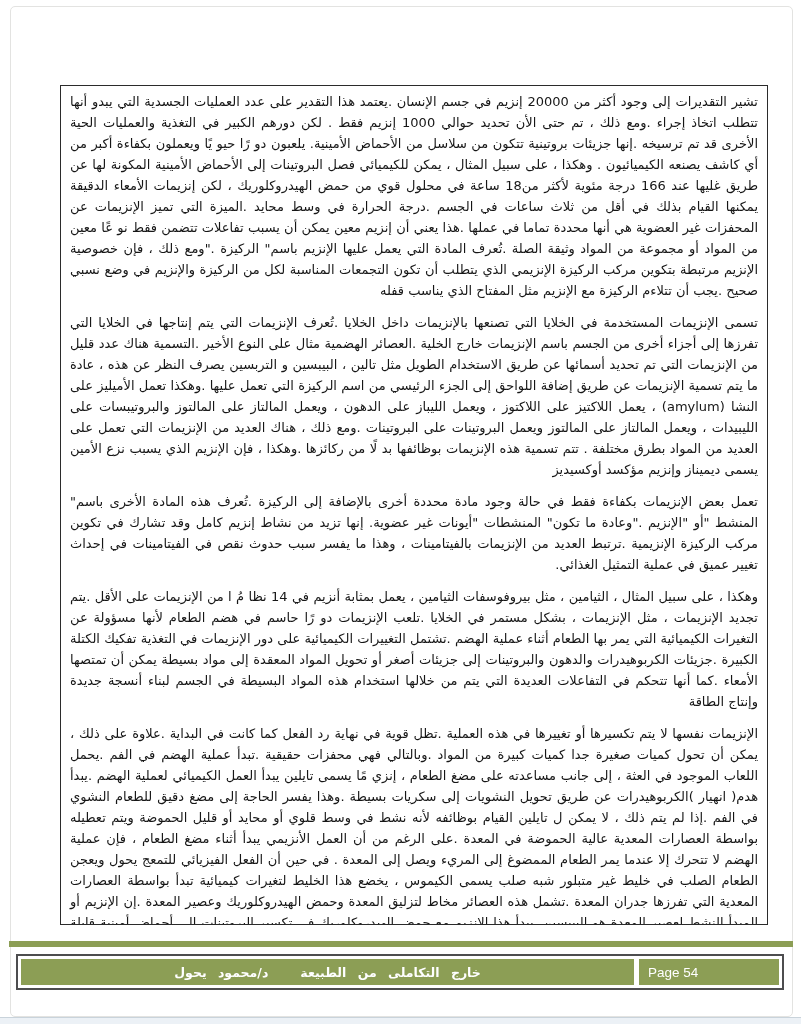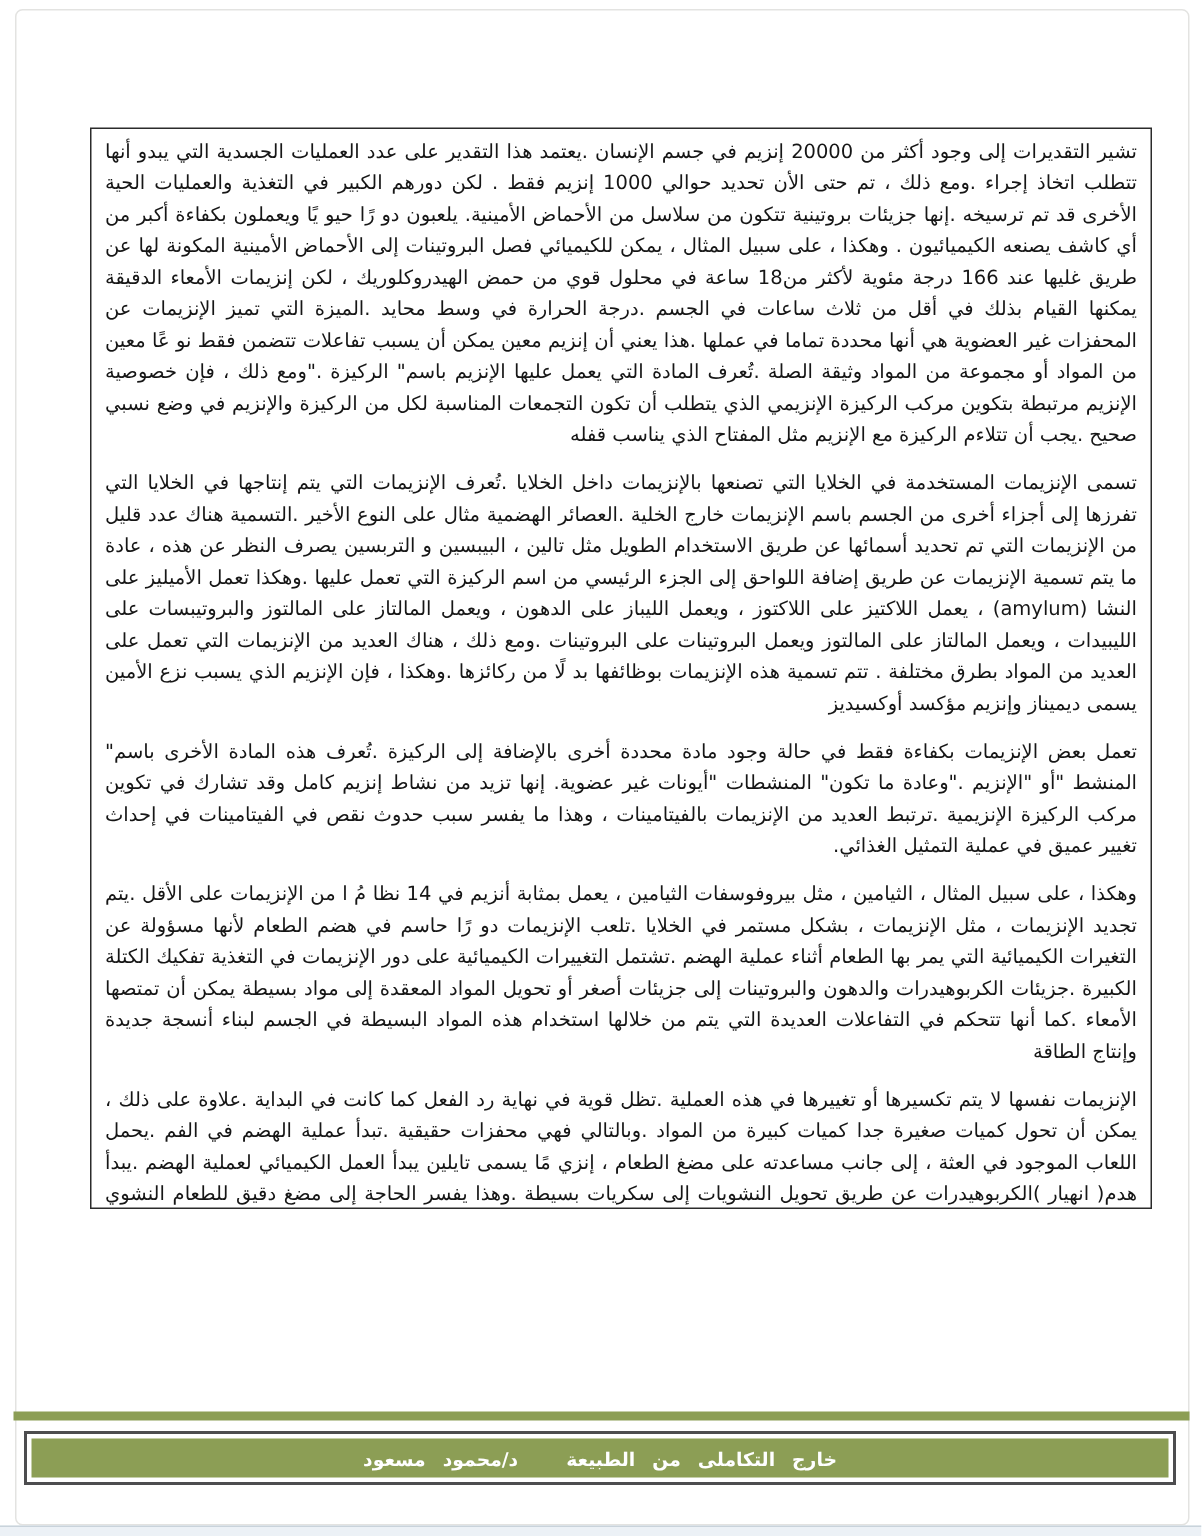--- a/index.html
+++ b/index.html
@@ -9,21 +9,21 @@
     position:relative;overflow:hidden;
   }
   .stage{position:absolute;inset:0;width:801px;height:1024px;background:#ffffff;}
   
   .page-frame{
     position:absolute;left:10px;top:6px;width:781px;height:1009px;
     border:1px solid #e3e3e1;border-radius:5px;pointer-events:none;
   }
   
   .textbox{
-    position:absolute;left:60px;top:85px;width:708px;height:721px;
+    position:absolute;left:60px;top:85px;width:708px;height:840px;
     box-sizing:border-box;border:1px solid var(--box-border,#2b2b2b);
     padding:5px 9px 4px 9px;overflow:hidden;
     direction:rtl;unicode-bidi:embed;
     color:#161616;font-size:13px;line-height:21px;
     text-align:justify;
     font-family:"DejaVu Sans",sans-serif;
   }
   .textbox p{margin:0 0 11px 0;}
   .textbox p:last-child{margin-bottom:0;}
   
@@ -72,19 +72,22 @@
     <p>تعمل بعض الإنزيمات بكفاءة فقط في حالة وجود مادة محددة أخرى بالإضافة إلى الركيزة .تُعرف هذه المادة الأخرى باسم" المنشط "أو "الإنزيم ."وعادة ما تكون" المنشطات "أيونات غير عضوية. إنها تزيد من نشاط إنزيم كامل وقد تشارك في تكوين مركب الركيزة الإنزيمية .ترتبط العديد من الإنزيمات بالفيتامينات ، وهذا ما يفسر سبب حدوث نقص في الفيتامينات في إحداث تغيير عميق في عملية التمثيل الغذائي.</p>
     <p>وهكذا ، على سبيل المثال ، الثيامين ، مثل بيروفوسفات الثيامين ، يعمل بمثابة أنزيم في 14 نظا مُ ا من الإنزيمات على الأقل .يتم تجديد الإنزيمات ، مثل الإنزيمات ، بشكل مستمر في الخلايا .تلعب الإنزيمات دو رًا حاسم في هضم الطعام لأنها مسؤولة عن التغيرات الكيميائية التي يمر بها الطعام أثناء عملية الهضم .تشتمل التغييرات الكيميائية على دور الإنزيمات في التغذية  تفكيك الكتلة الكبيرة .جزيئات الكربوهيدرات والدهون والبروتينات إلى جزيئات  أصغر أو تحويل المواد المعقدة إلى مواد بسيطة يمكن أن تمتصها الأمعاء .كما أنها تتحكم في التفاعلات العديدة التي يتم من خلالها استخدام هذه المواد البسيطة في الجسم لبناء أنسجة جديدة وإنتاج الطاقة</p>
     <p>الإنزيمات نفسها لا يتم تكسيرها أو تغييرها في هذه العملية .تظل قوية في نهاية رد الفعل كما كانت في البداية .علاوة على ذلك ، يمكن أن تحول كميات صغيرة جدا كميات كبيرة من المواد .وبالتالي فهي محفزات حقيقية .تبدأ عملية الهضم في الفم .يحمل اللعاب الموجود في العثة ، إلى جانب مساعدته على مضغ الطعام ، إنزي مًا يسمى تايلين يبدأ العمل الكيميائي لعملية الهضم .يبدأ هدم( انهيار )الكربوهيدرات عن طريق تحويل النشويات إلى سكريات بسيطة .وهذا يفسر الحاجة إلى مضغ دقيق للطعام النشوي في الفم .إذا لم يتم ذلك ، لا يمكن ل تايلين القيام بوظائفه لأنه نشط في وسط قلوي أو محايد أو قليل الحموضة ويتم تعطيله بواسطة العصارات المعدية عالية الحموضة في المعدة .على الرغم من أن العمل الأنزيمي يبدأ أثناء مضغ الطعام ، فإن عملية الهضم لا تتحرك إلا عندما يمر الطعام الممضوغ إلى المريء ويصل إلى المعدة . في حين أن الفعل الفيزيائي للتمعج يحول ويعجن الطعام الصلب في خليط غير متبلور شبه صلب يسمى الكيموس ، يخضع هذا الخليط لتغيرات كيميائية تبدأ بواسطة العصارات المعدية التي تفرزها جدران المعدة .تشمل هذه العصائر مخاط لتزليق المعدة وحمض الهيدروكلوريك وعصير المعدة .إن الإنزيم أو المبدأ النشط لعصير المعدة هو البيبسين .يبدأ هذا الإنزيم مع حمض الهيدروكلوريك في تكسير البروتينات إلى أحماض أمينية قابلة للامتصاص تسمى عديد الببتيدات .يلعب إنزيم إضافي ، رينين ، دو رًا مهما في معدة الرضيع .يخثر الحليب ويسمح للببسين بالعمل عليه .عصير المعدة ليس له تأثير على النشويات أو الدهون عندما يخرج الكيموس من المعدة ويدخل الأمعاء الدقيقة من خلال البوابة صمام الهروب السفلي ، فإنه لا يزال يحتوي على الكثير من الطعام الذي يكون على شكل مادة خام غير جاهزة للامتصاص في الجسم .يكتمل الهضم داخل الأمعاء الدقيقة عن طريق عدة عصائر  .يأتي من الكبد سائل يسمى الصفراء والذي يحول كريات</p>
   </div>
 
   <div class="footer-strip"></div>
 
   <div class="footer-bar">
     <div class="footer-main" dir="rtl">
       <span>خارج التكاملى من الطبيعة</span>
-      <span>د/محمود مسعود</span>
+      <span>د/محمود يحول</span>
+    </div>
+    <div class="footer-page">
+      <span>Page 54</span>
     </div>
   </div>
 
   <div class="page-bottom-edge"></div>
 
 </div>
 
 </body></html>

